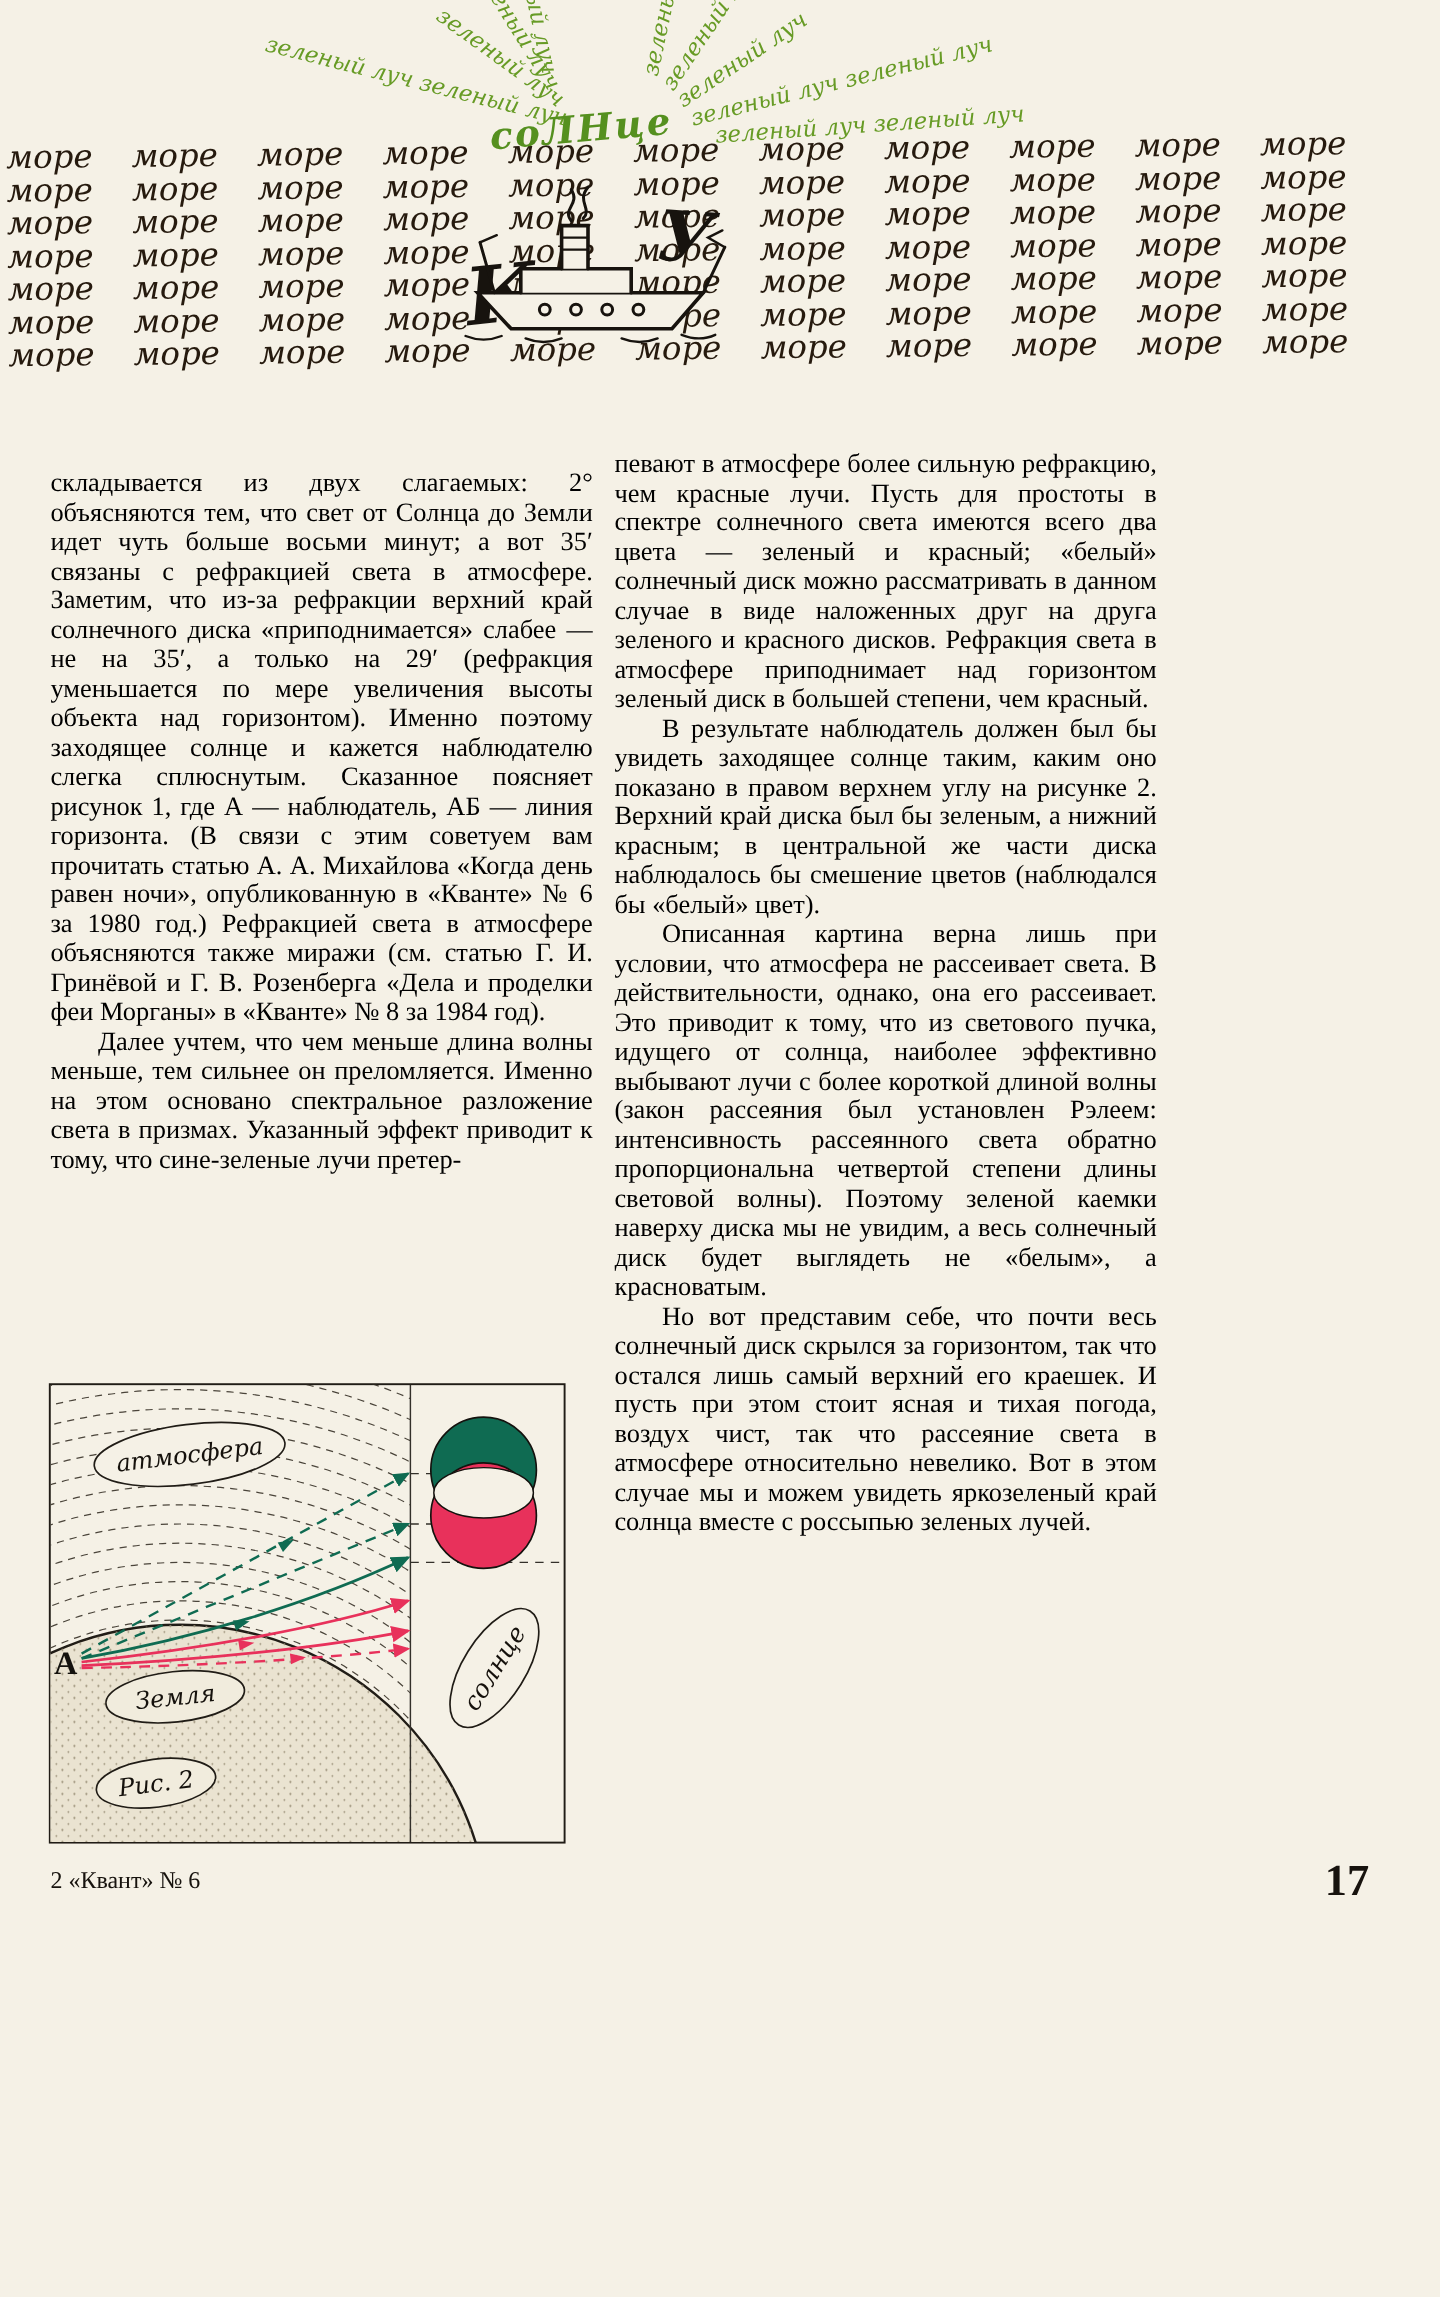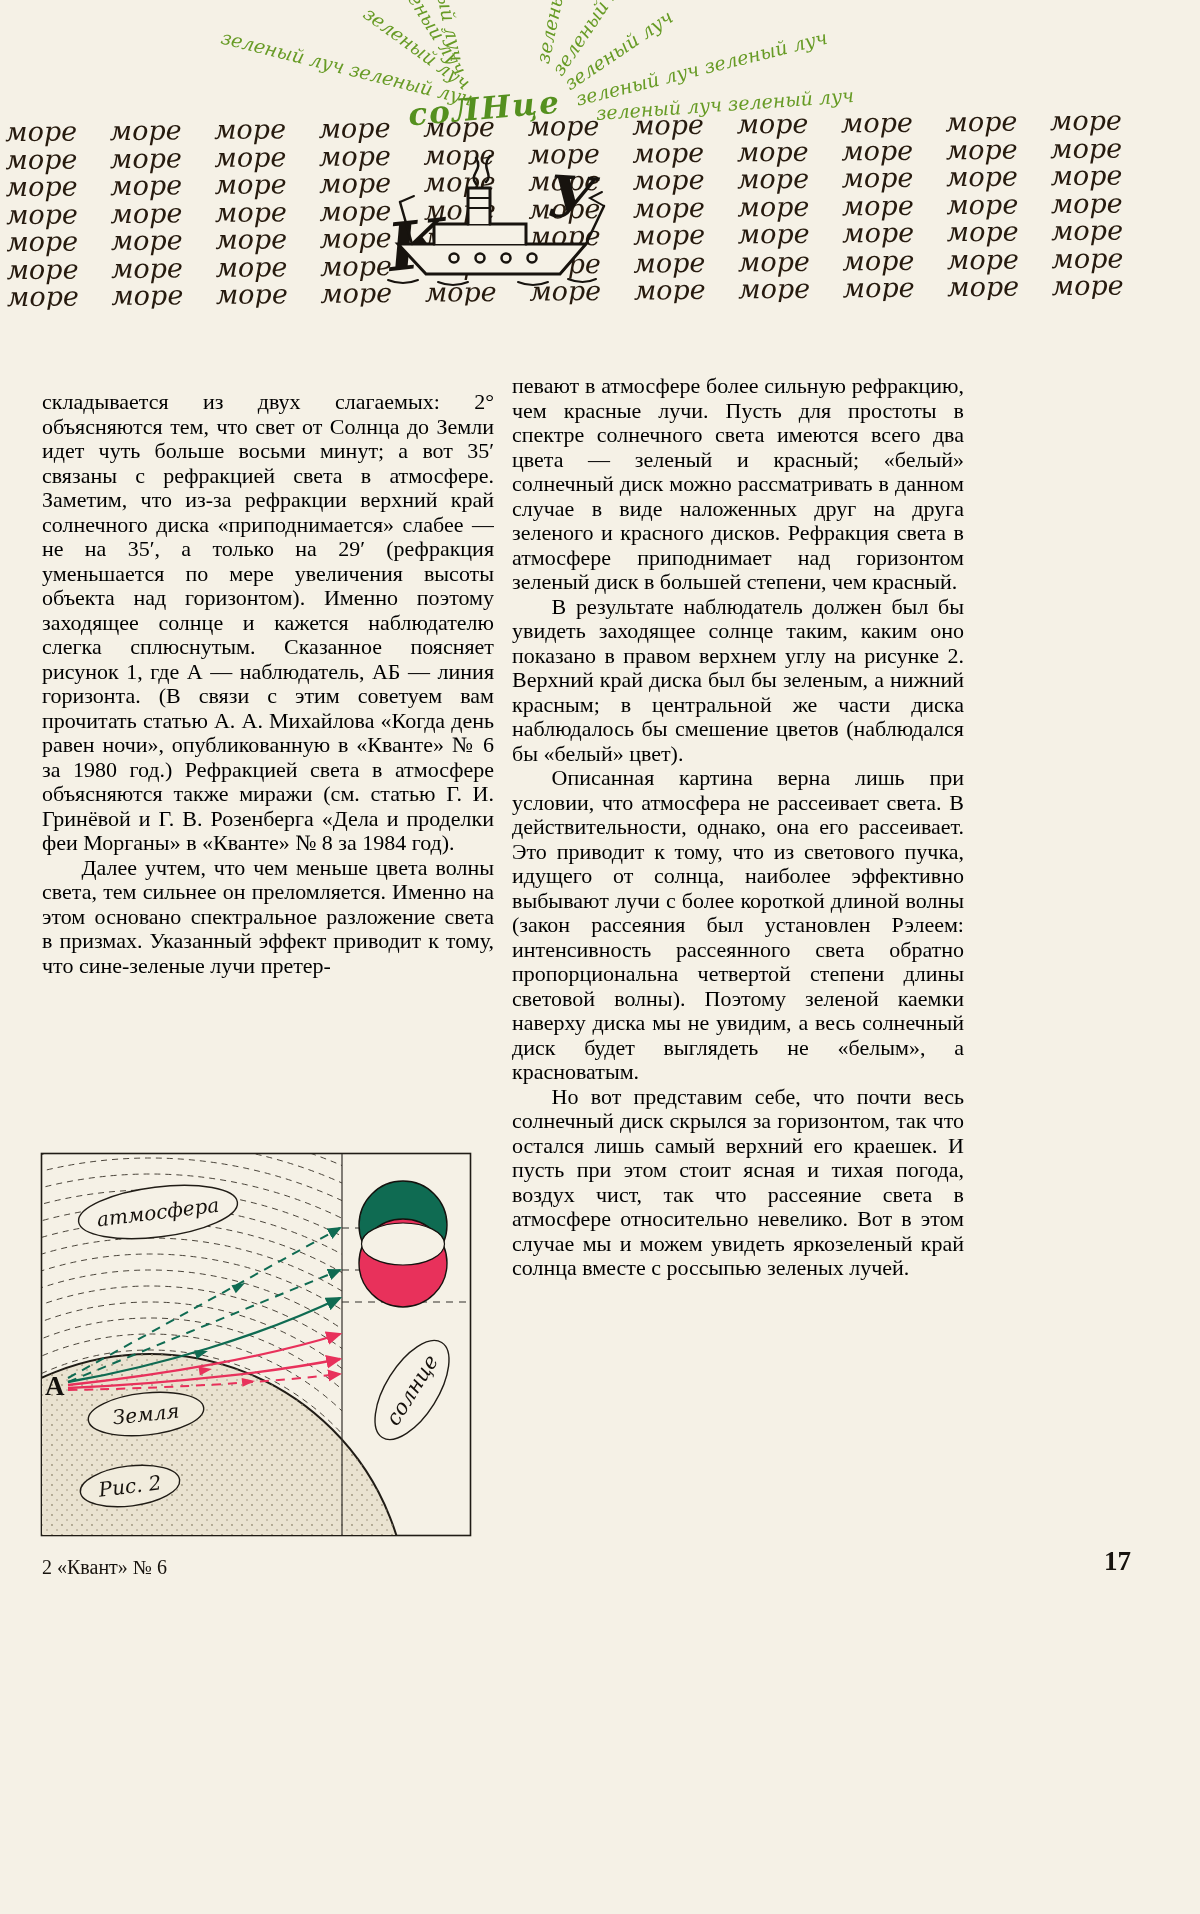--- a/index.html
+++ b/index.html
@@ -26,21 +26,21 @@
        font-weight:400;text-align:justify;overflow:hidden;}
   #col-left{left:42px;top:390px;height:758px;}
   #col-right{left:512px;top:374px;height:1150px;}
   .col p{margin:0;padding:0;}
   .col p + p{text-indent:1.8em;}
   
   .figure-wrap{position:absolute;left:40px;top:1152px;width:432px;height:385px;}
   .fig-label{font-family:"DejaVu Serif",serif;font-style:italic;fill:#15110c;}
   
   .footer-imprint{position:absolute;left:42px;top:1556px;font-size:20px;color:#17130e;text-align:right;}
-  .page-number{position:absolute;left:1104px;top:1546px;font-size:27px;font-weight:bold;color:#17130e;}
+  .page-number{position:absolute;left:1104px;top:1546px;font-size:37px;font-weight:bold;color:#17130e;}
 </style>
 </head>
 <body>
 
 <div class="page">
 
   <div class="header-art">
 
     <div class="sea">море  море  море  море  море  море  море  море  море  море  море  море  море  море  море  море  море  море  море  море  море  море  море  море  море  море  море  море  море  море  море  море  море  море  море  море  море  море  море  море  море  море  море  море  море  море  море  море  море  море  море  море  море  море  море  море  море  море  море  море  море  море  море  море  море  море  море  море  море  море  море  море  море  море  море  море  море  море  море  море  море  море  море  море  море  море  море  море  море  море  море  море  море  море  море  море  море  море  море  море  море  море  море  море</div>
 
@@ -76,21 +76,21 @@
         <circle cx="112" cy="110" r="4.5" stroke-width="2.5"></circle>
         <circle cx="138" cy="110" r="4.5" stroke-width="2.5"></circle>
         <circle cx="164" cy="110" r="4.5" stroke-width="2.5"></circle>
         <path d="M20 132 Q35 138 50 132 M70 134 Q85 140 100 134 M150 134 Q165 140 180 134 M200 131 Q215 137 228 131" stroke-width="2"></path>
       </g>
     </svg>
   </div>
 
   <div class="col" id="col-left">
     <p>складывается из двух слагаемых: 2° объясняются тем, что свет от Солнца до Земли идет чуть больше восьми минут; а вот 35′ связаны с рефракцией света в атмосфере. Заметим, что из-за рефракции верхний край солнечного диска «приподнимается» слабее — не на 35′, а только на 29′ (рефракция уменьшается по мере увеличения высоты объекта над горизонтом). Именно поэтому заходящее солнце и кажется наблюдателю слегка сплюснутым. Сказанное поясняет рисунок 1, где А — наблюдатель, АБ — линия горизонта. (В связи с этим советуем вам прочитать статью А. А. Михайлова «Когда день равен ночи», опубликованную в «Кванте» № 6 за 1980 год.) Рефракцией света в атмосфере объясняются также миражи (см. статью Г. И. Гринёвой и Г. В. Розенберга «Дела и проделки феи Морганы» в «Кванте» № 8 за 1984 год).</p>
-    <p>Далее учтем, что чем меньше цвета волны света, тем сильнее он преломляется. Именно на этом основано спектральное разложение света в призмах. Указанный эффект приводит к тому, что сине-зеленые лучи претер-</p>
+    <p>Далее учтем, что чем меньше длина волны меньше, тем сильнее он преломляется. Именно на этом основано спектральное разложение света в призмах. Указанный эффект приводит к тому, что сине-зеленые лучи претер-</p>
   </div>
 
   <div class="col" id="col-right">
     <p>певают в атмосфере более сильную рефракцию, чем красные лучи. Пусть для простоты в спектре солнечного света имеются всего два цвета — зеленый и красный; «белый» солнечный диск можно рассматривать в данном случае в виде наложенных друг на друга зеленого и красного дисков. Рефракция света в атмосфере приподнимает над горизонтом зеленый диск в большей степени, чем красный.</p>
     <p>В результате наблюдатель должен был бы увидеть заходящее солнце таким, каким оно показано в правом верхнем углу на рисунке 2. Верхний край диска был бы зеленым, а нижний красным; в центральной же части диска наблюдалось бы смешение цветов (наблюдался бы «белый» цвет).</p>
     <p>Описанная картина верна лишь при условии, что атмосфера не рассеивает света. В действительности, однако, она его рассеивает. Это приводит к тому, что из светового пучка, идущего от солнца, наиболее эффективно выбывают лучи с более короткой длиной волны (закон рассеяния был установлен Рэлеем: интенсивность рассеянного света обратно пропорциональна четвертой степени длины световой волны). Поэтому зеленой каемки наверху диска мы не увидим, а весь солнечный диск будет выглядеть не «белым», а красноватым.</p>
     <p>Но вот представим себе, что почти весь солнечный диск скрылся за горизонтом, так что остался лишь самый верхний его краешек. И пусть при этом стоит ясная и тихая погода, воздух чист, так что рассеяние света в атмосфере относительно невелико. Вот в этом случае мы и можем увидеть яркозеленый край солнца вместе с россыпью зеленых лучей.</p>
   </div>
 
   <div class="figure-wrap">

